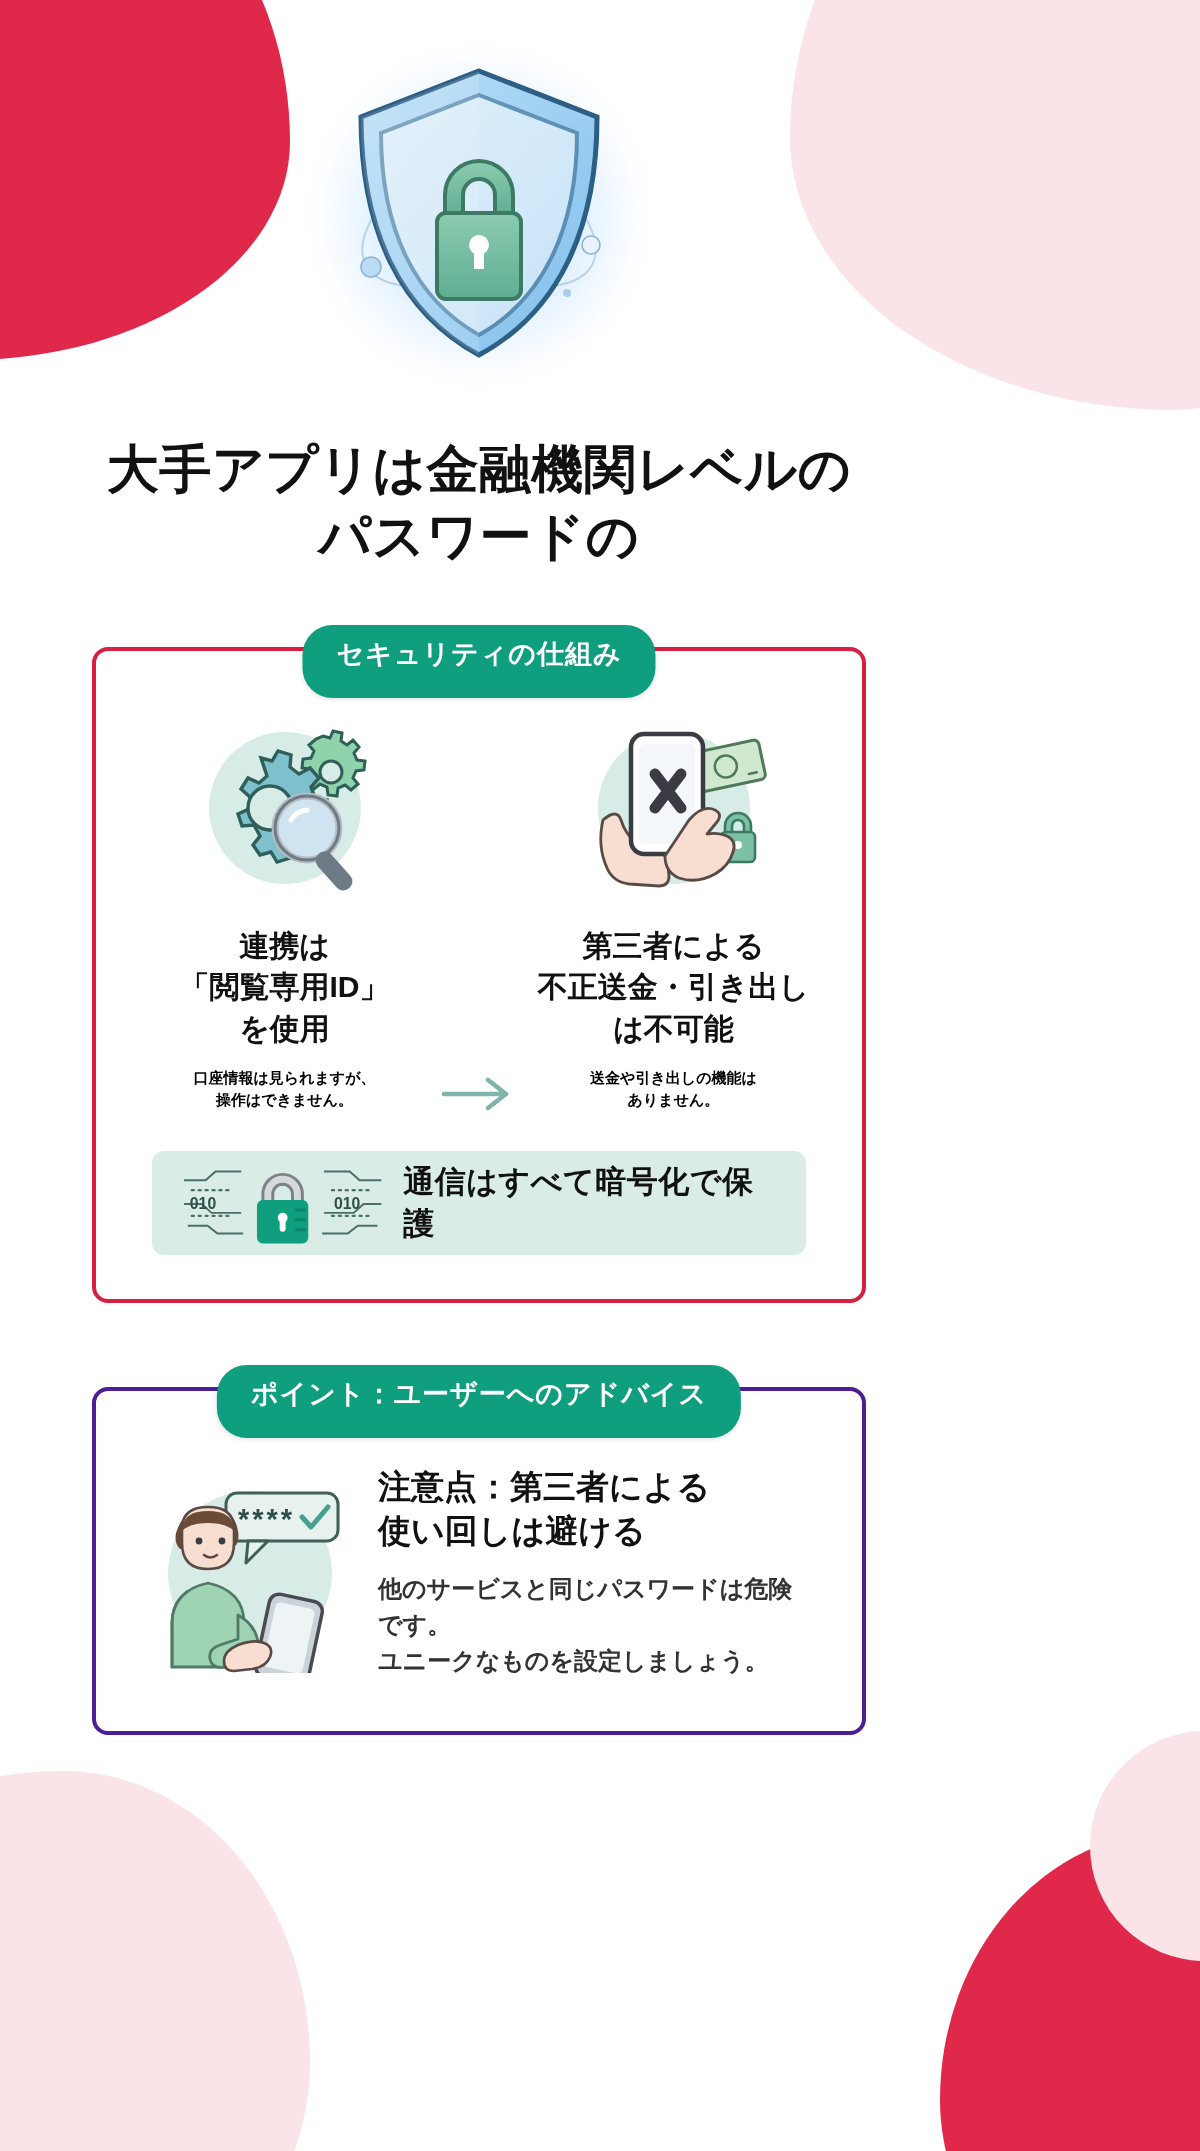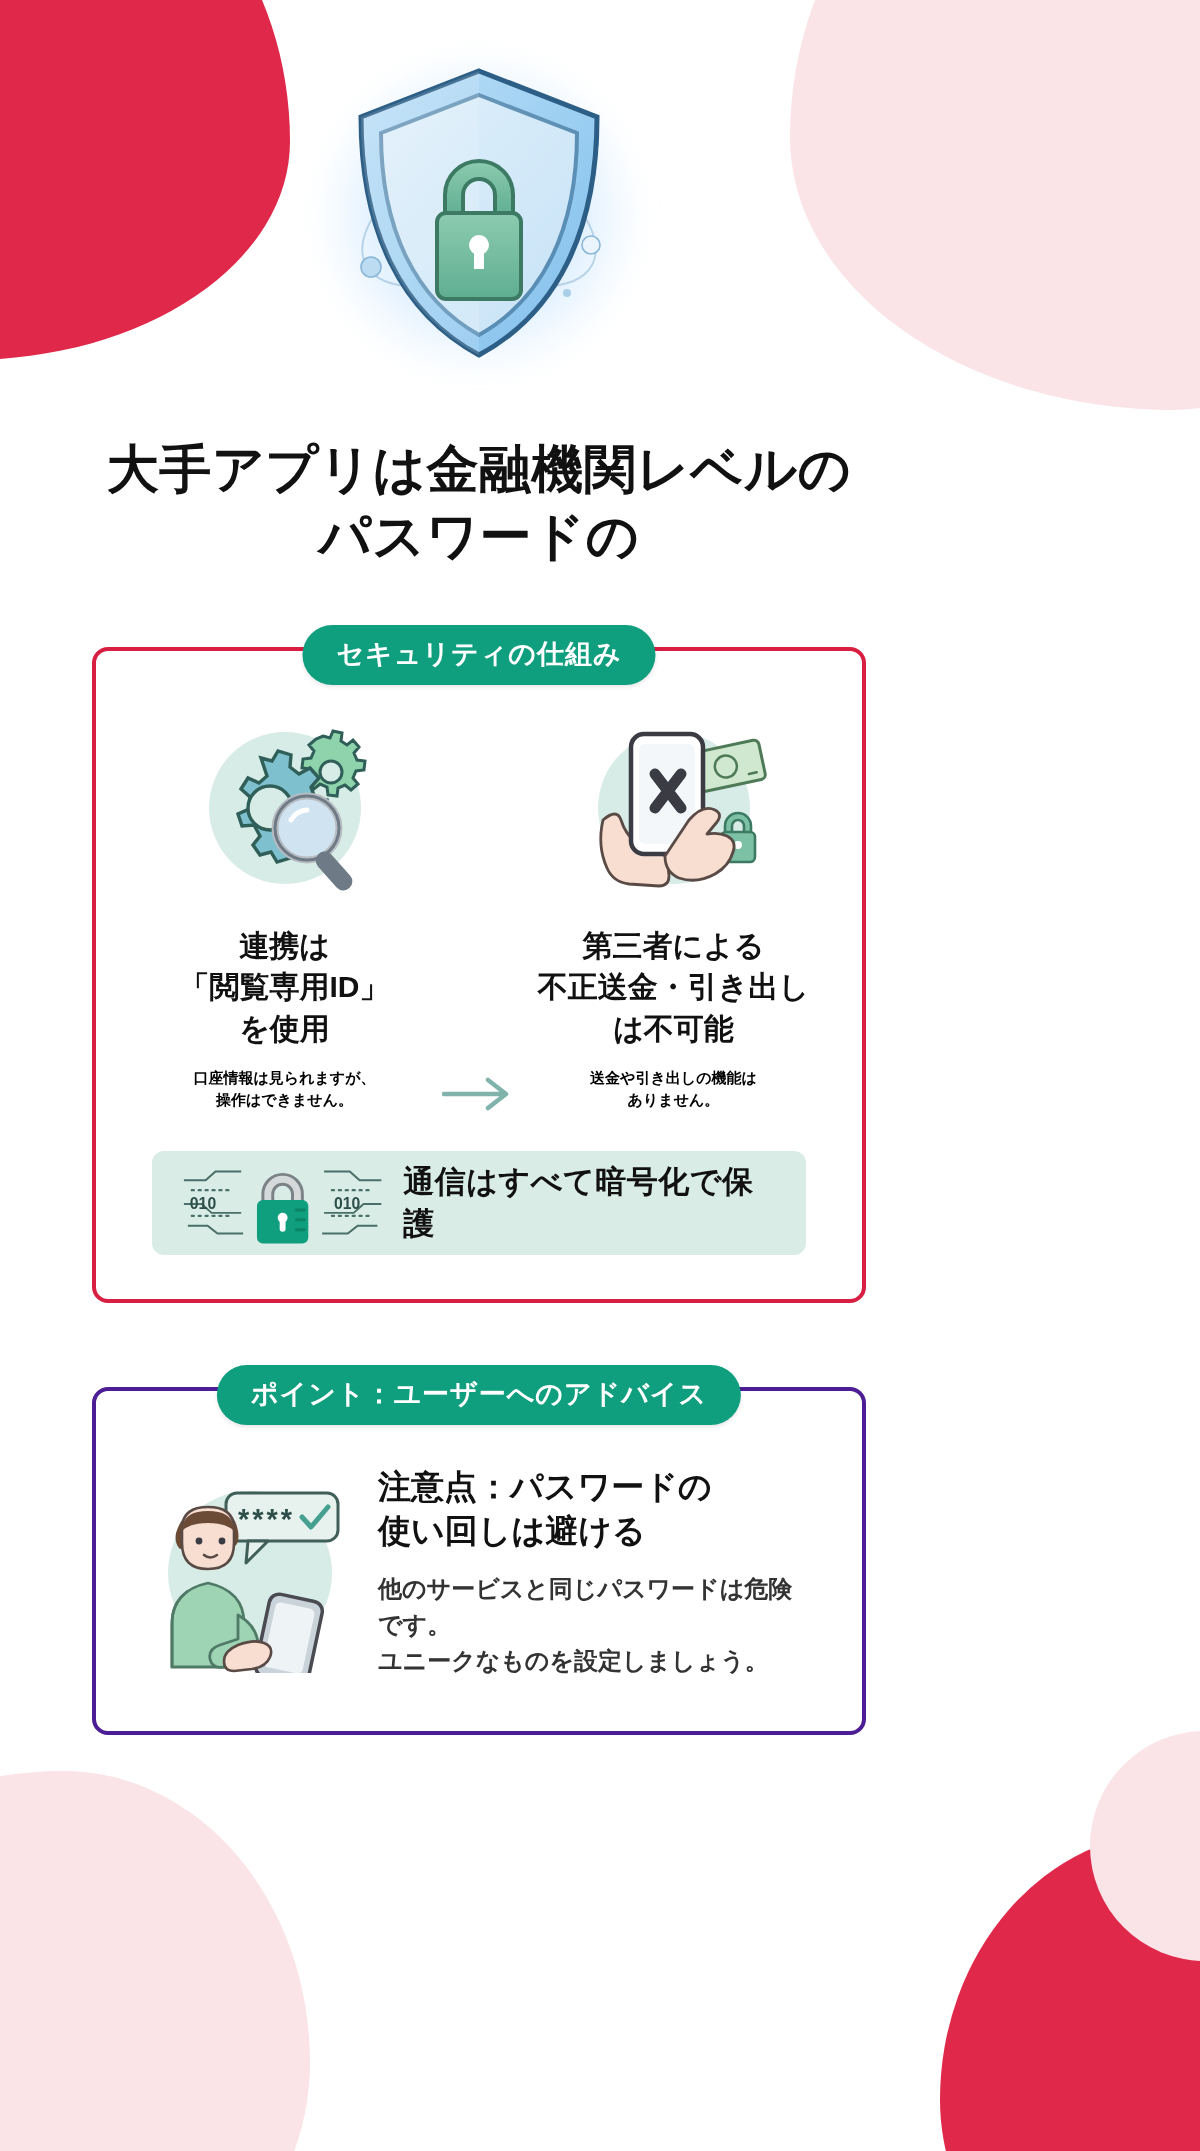--- a/index.html
+++ b/index.html
@@ -119,21 +119,21 @@
     position: absolute;
     top: -26px;
     left: 50%;
     transform: translateX(-50%);
     background: #0f9e7e;
     color: #ffffff;
     font-size: 27px;
     font-weight: 800;
     letter-spacing: 1px;
     white-space: nowrap;
-    padding: 11px 34px 13px;
+    padding: 11px 34px 26px;
     border-radius: 30px;
     box-shadow: 0 2px 4px rgba(0,0,0,.10);
   }
 
   
   .cols {
     display: flex;
     align-items: flex-end;
     justify-content: space-between;
   }
@@ -428,21 +428,21 @@
           <path d="M96 148 q18 10 20 28 q2 14-10 18 l-24 6 q-12 2-14-8 q-2-10 10-14 l18-6 z" fill="#9ed3b3" stroke="#4f7a66" stroke-width="2.8" stroke-linejoin="round"></path>
           <rect x="120" y="130" width="54" height="84" rx="10" fill="#c9d3d9" stroke="#4a4a52" stroke-width="3.5" transform="rotate(12 147 172)"></rect>
           <rect x="127" y="138" width="40" height="66" rx="5" fill="#eef3f6" transform="rotate(12 147 171)"></rect>
 
           <path d="M96 178 q16-6 26-2 q10 4 6 14 q-4 10-18 12 l-18 2 q-10 0-10-10 q0-10 14-16z" fill="#f7ded1" stroke="#5a4a45" stroke-width="2.6" stroke-linejoin="round"></path>
         </svg>
       </div>
 
       <div class="advice-body">
         <div class="advice-head">
-          <span>注意点：パスワードの</span><br>
+          <span>注意点：第三者による</span><br>
           <span>使い回しは避ける</span>
         </div>
         <div class="advice-note">
           <span>他のサービスと同じパスワードは危険です。</span><br>
           <span>ユニークなものを設定しましょう。</span>
         </div>
       </div>
     </div>
   </section>
 

